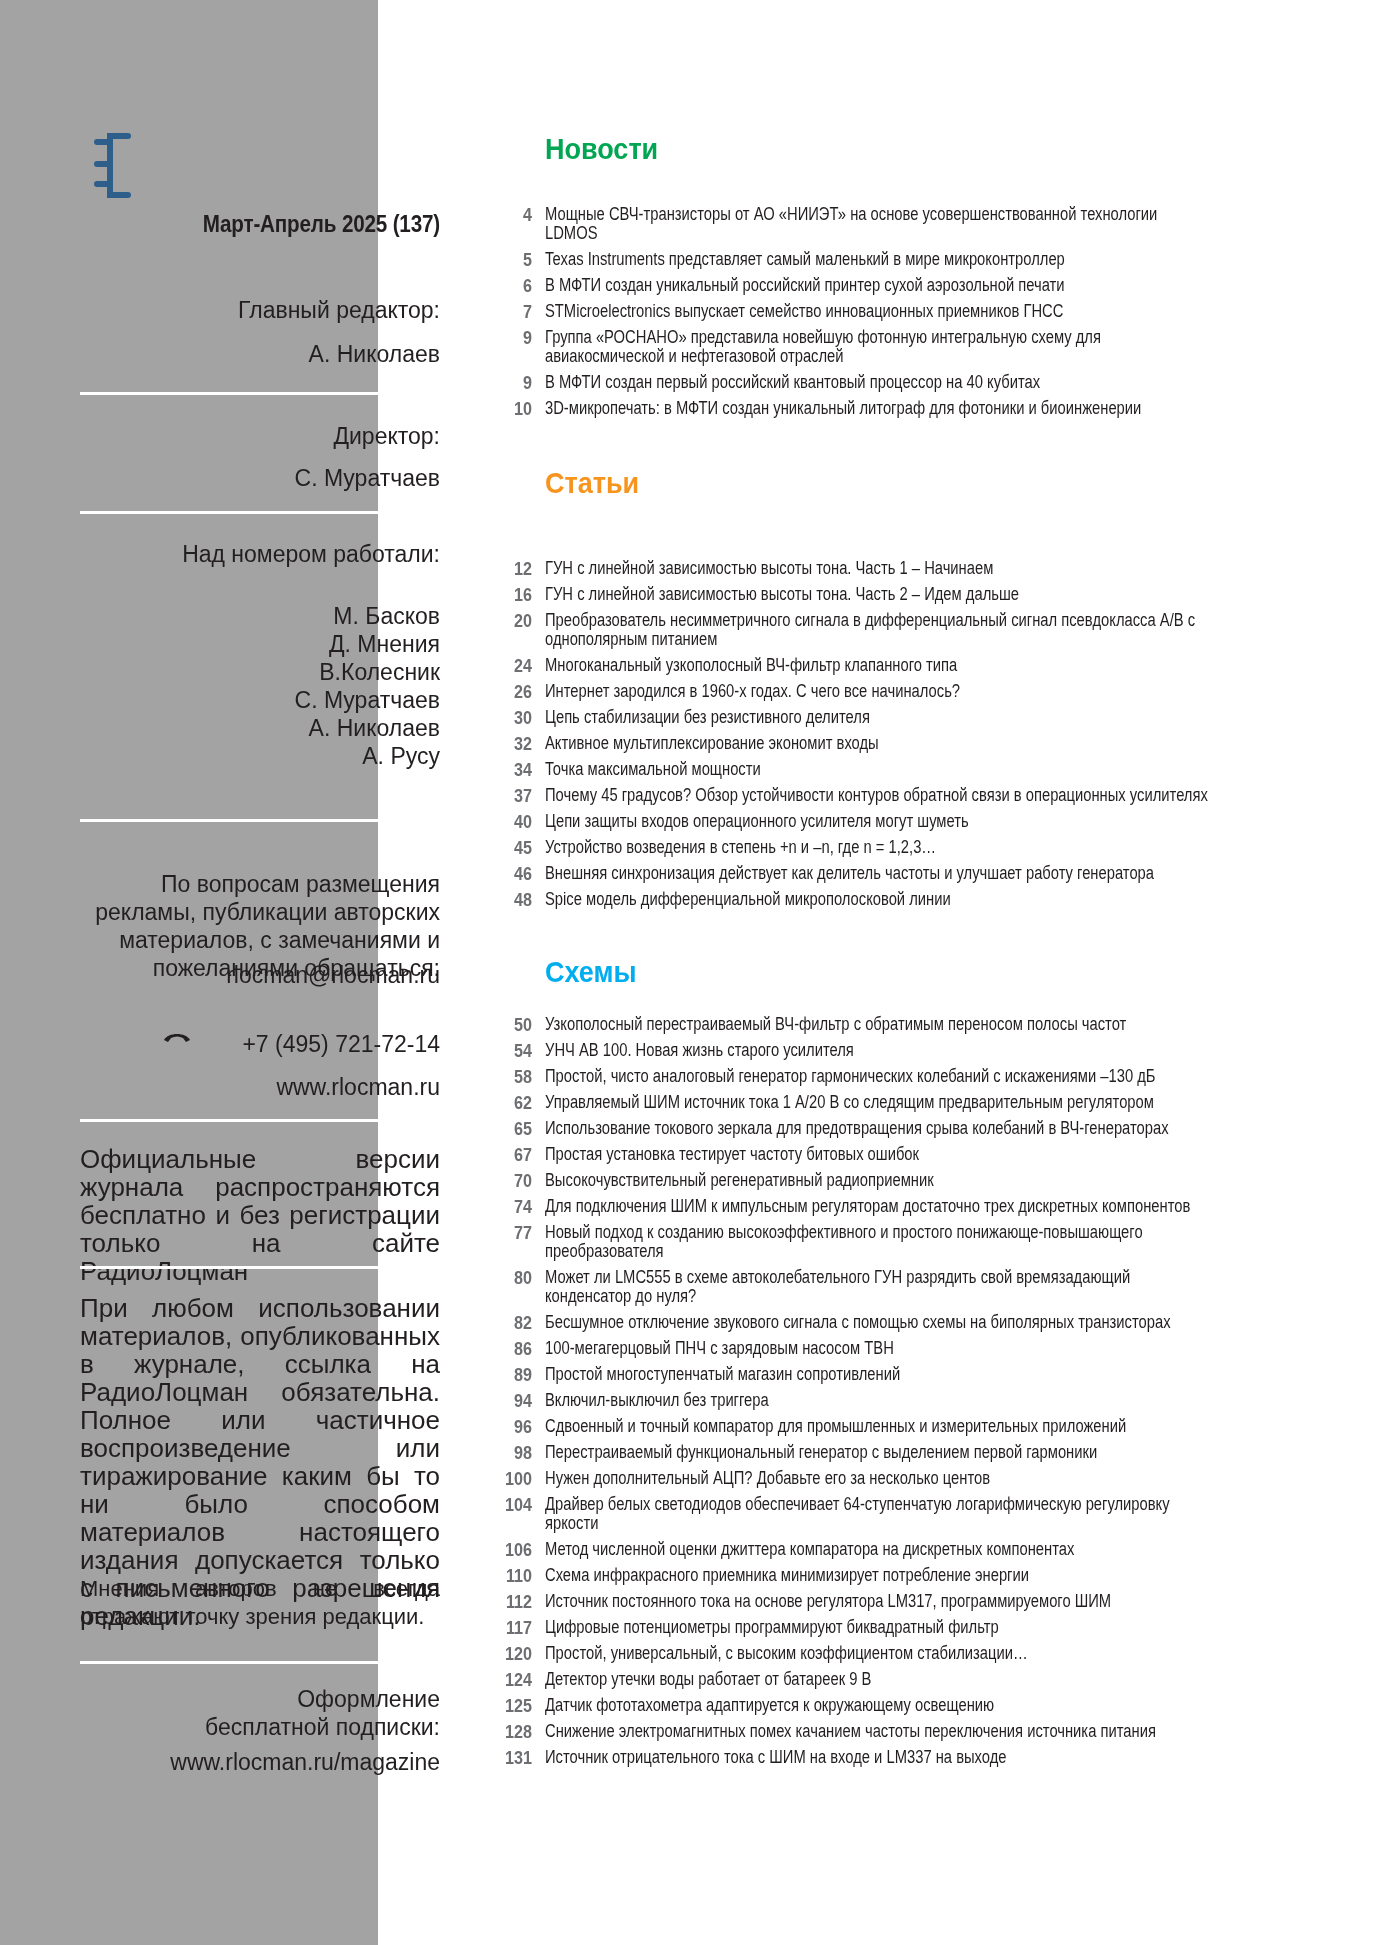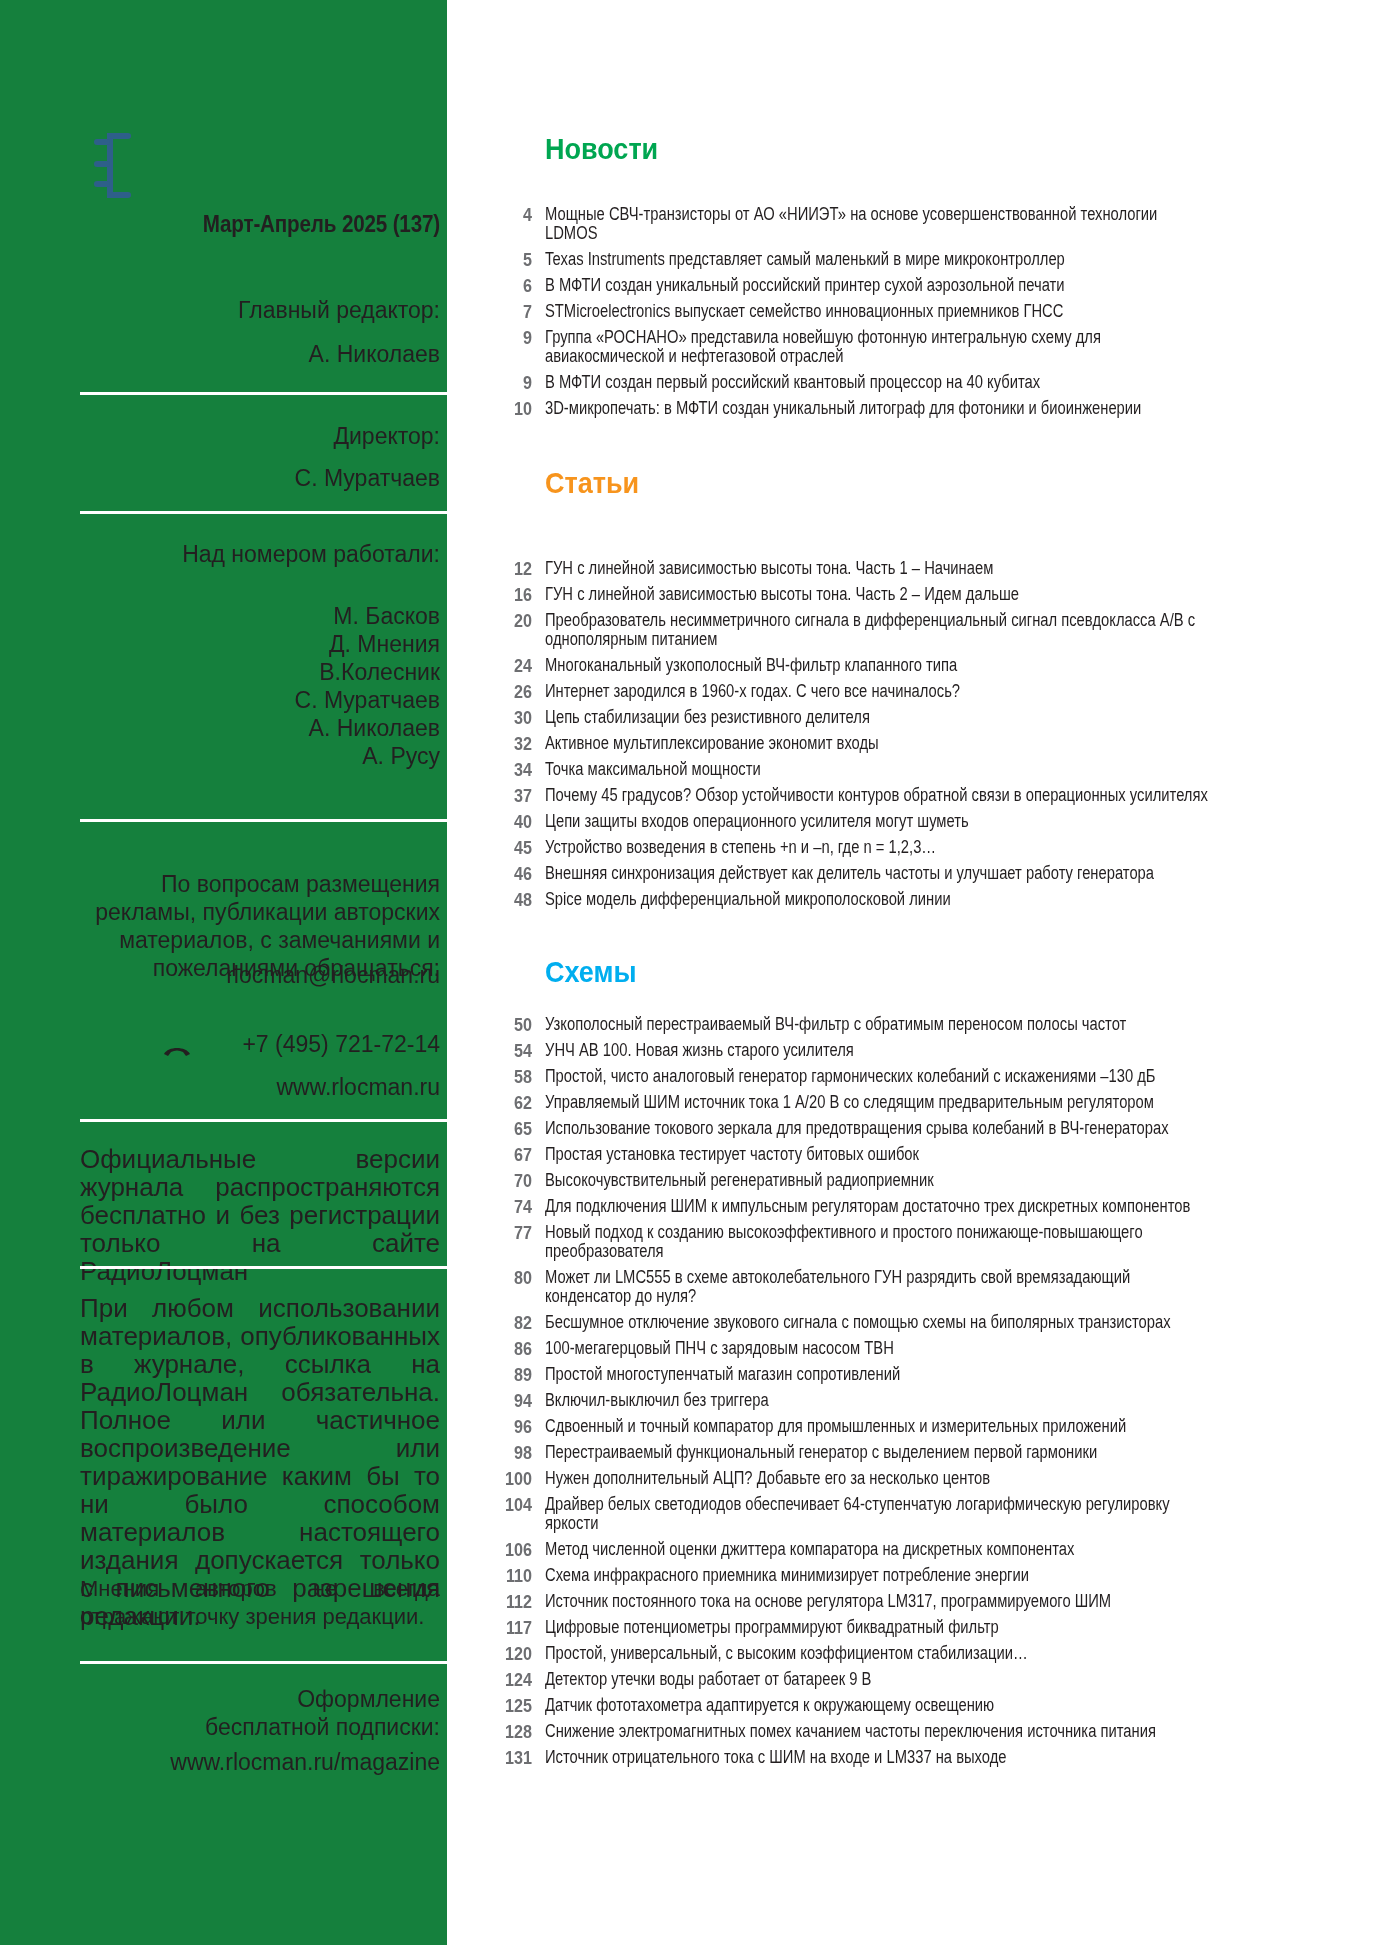--- a/index.html
+++ b/index.html
@@ -1,32 +1,32 @@
 <!DOCTYPE html>
 <html><head>
 <meta charset="utf-8">
 <style>
   html, body { margin: 0; padding: 0; }
   body {
     width: 1375px; height: 1945px; background: #ffffff; position: relative; overflow: hidden;
     font-family: "Liberation Sans", sans-serif; color: #231f20;
   }
   .sidebar {
-    position: absolute; left: 0; top: 0; width: 447px; height: 1945px; background: #15803d;
+    position: absolute; left: 0; top: 0; width: 378px; height: 1945px; background: #a3a3a3;
   }
   .logo { position: absolute; left: 90px; top: 133px; width: 50px; height: 65px; }
   .issue {
     position: absolute; left: 80px; width: 360px; top: 210px; text-align: right;
     font-family: "Liberation Sans", sans-serif; font-weight: bold; font-size: 24px;
     transform: scaleX(0.86); transform-origin: right center; letter-spacing: -0.2px;
   }
   .sb-block { position: absolute; left: 80px; width: 360px; text-align: right; font-size: 23px; line-height: 28px; }
   .sep { position: absolute; left: 80px; width: 393px; height: 3px; background: #ffffff; }
   .just { text-align: justify; text-align-last: left; font-size: 21px; line-height: 27px; }
-  .phone-row { display: flex; justify-content: flex-end; align-items: flex-end; gap: 50px; }
+  .phone-row { display: flex; justify-content: flex-end; align-items: flex-start; gap: 50px; }
   .phone-icon { width: 30px; height: 14px; display: inline-block; }
   .sec-title {
     position: absolute; left: 545px; font-weight: bold; font-size: 30px;
     transform: scaleX(0.9); transform-origin: left center;
   }
   .toc { position: absolute; left: 490px; width: 780px; }
   .toc-item { display: flex; align-items: flex-start; margin-bottom: 7px; }
   .toc-num {
     width: 42px; text-align: right; font-weight: bold; color: #6d6e71; font-size: 19px; line-height: 19px;
     transform: scaleX(0.85); transform-origin: right center; flex-shrink: 0;

